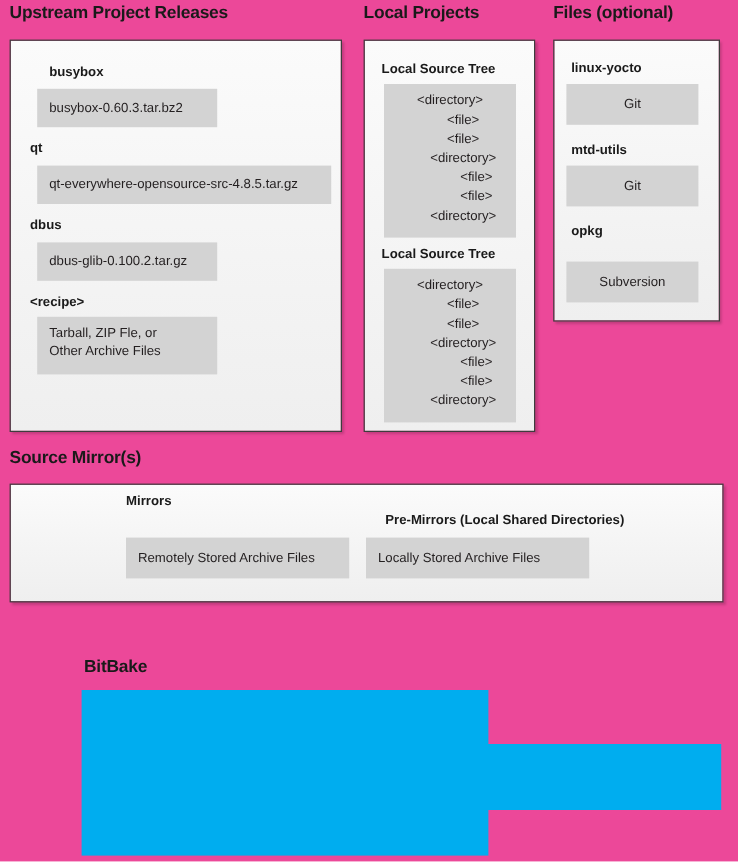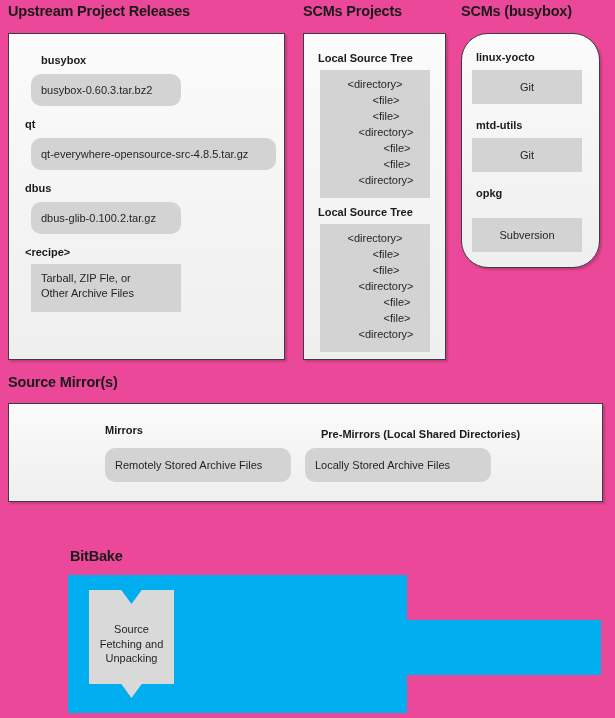--- a/index.html
+++ b/index.html
@@ -44,21 +44,20 @@
     position: absolute;
     background: #d3d3d3;
     box-sizing: border-box;
     font-size: 11px;
     color: #231f20;
     display: flex;
     align-items: center;
   }
   .gray-box.pad {
     padding-left: 10px;
-    border-radius: 10px;
   }
   .gray-box.center {
     justify-content: center;
   }
   .gray-box.stacklines {
     display: block;
     padding: 7px 10px 5px 10px;
     line-height: 15px;
   }
   .tree {
@@ -120,21 +119,21 @@
     <div class="item-label" style="left:16px; top:148px;">dbus</div>
     <div class="gray-box pad" style="left:22px; top:168px; width:150px; height:32px;">dbus-glib-0.100.2.tar.gz</div>
 
     <div class="item-label" style="left:16px; top:212px;">&lt;recipe&gt;</div>
     <div class="gray-box stacklines" style="left:22px; top:230px; width:150px; height:48px;">
       <div>Tarball, ZIP Fle, or</div>
       <div>Other Archive Files</div>
     </div>
   </div>
 
-  <div class="col-title" style="left:303px; top:3px;">SCMs Projects</div>
+  <div class="col-title" style="left:303px; top:3px;">Local Projects</div>
 
   <div class="panel" style="left:303px; top:33px; width:143px; height:327px;">
 
     <div class="item-label" style="left:14px; top:18px;">Local Source Tree</div>
     <div class="tree" style="left:16px; top:36px; width:110px; height:128px;">
       <div class="lvl0">&lt;directory&gt;</div>
       <div class="lvl1">&lt;file&gt;</div>
       <div class="lvl1">&lt;file&gt;</div>
       <div class="lvl1">&lt;directory&gt;</div>
       <div class="lvl2">&lt;file&gt;</div>
@@ -147,23 +146,23 @@
       <div class="lvl0">&lt;directory&gt;</div>
       <div class="lvl1">&lt;file&gt;</div>
       <div class="lvl1">&lt;file&gt;</div>
       <div class="lvl1">&lt;directory&gt;</div>
       <div class="lvl2">&lt;file&gt;</div>
       <div class="lvl2">&lt;file&gt;</div>
       <div class="lvl1">&lt;directory&gt;</div>
     </div>
   </div>
 
-  <div class="col-title" style="left:461px; top:3px;">SCMs (busybox)</div>
-
-  <div class="panel" style="left:461px; top:33px; width:139px; height:235px;border-radius:27px;">
+  <div class="col-title" style="left:461px; top:3px;">Files (optional)</div>
+
+  <div class="panel" style="left:461px; top:33px; width:139px; height:235px;">
 
     <div class="item-label" style="left:14px; top:17px;">linux-yocto</div>
     <div class="gray-box center" style="left:10px; top:36px; width:110px; height:34px;">Git</div>
 
     <div class="item-label" style="left:14px; top:85px;">mtd-utils</div>
     <div class="gray-box center" style="left:10px; top:104px; width:110px; height:34px;">Git</div>
 
     <div class="item-label" style="left:14px; top:153px;">opkg</div>
     <div class="gray-box center" style="left:10px; top:184px; width:110px; height:34px;">Subversion</div>
   </div>
@@ -180,36 +179,31 @@
 
   <div class="arrow-wrap" style="left:508px; top:268px; width:44px; height:132px;">
     <div class="shaft" style="width:20px; height:116px;"></div>
     <div class="head" style="top:116px; border-left-width:22px; border-right-width:22px; border-top-width:16px;"></div>
   </div>
 
   <div class="col-title" style="left:8px; top:374px;">Source Mirror(s)</div>
 
   <div class="panel" style="left:8px; top:403px; width:595px; height:99px;">
 
-    <div class="item-label" style="left:96px; top:20px;text-align:center;">Mirrors</div>
+    <div class="item-label" style="left:96px; top:8px;text-align:center;">Mirrors</div>
     <div class="gray-box pad" style="left:96px; top:44px; width:186px; height:34px;">Remotely Stored Archive Files</div>
 
     <div class="item-label" style="left:312px; top:24px;">Pre-Mirrors (Local Shared Directories)</div>
     <div class="gray-box pad" style="left:296px; top:44px; width:186px; height:34px;">Locally Stored Archive Files</div>
   </div>
 
   <div class="arrow-wrap" style="left:263px; top:508px; width:44px; height:62px;">
     <div class="shaft" style="width:20px; height:46px;"></div>
     <div class="head" style="top:46px; border-left-width:22px; border-right-width:22px; border-top-width:16px;"></div>
   </div>
 
   <div class="col-title" style="left:70px; top:548px;text-align:center;">BitBake</div>
 
   <div id="bitbake-shape" style="left:68px; top:575px; width:339px; height:138px;"></div>
   <div id="bitbake-ext" style="left:406px; top:620px; width:195px; height:55px;"></div>
 
-  <div class="chevron-box" style="left:89px; top:590px; width:85px; height:108px;">
-    <div>Source</div>
-    <div>Fetching and</div>
-    <div>Unpacking</div>
-  </div>
 
 </div>
 
 </body></html>

